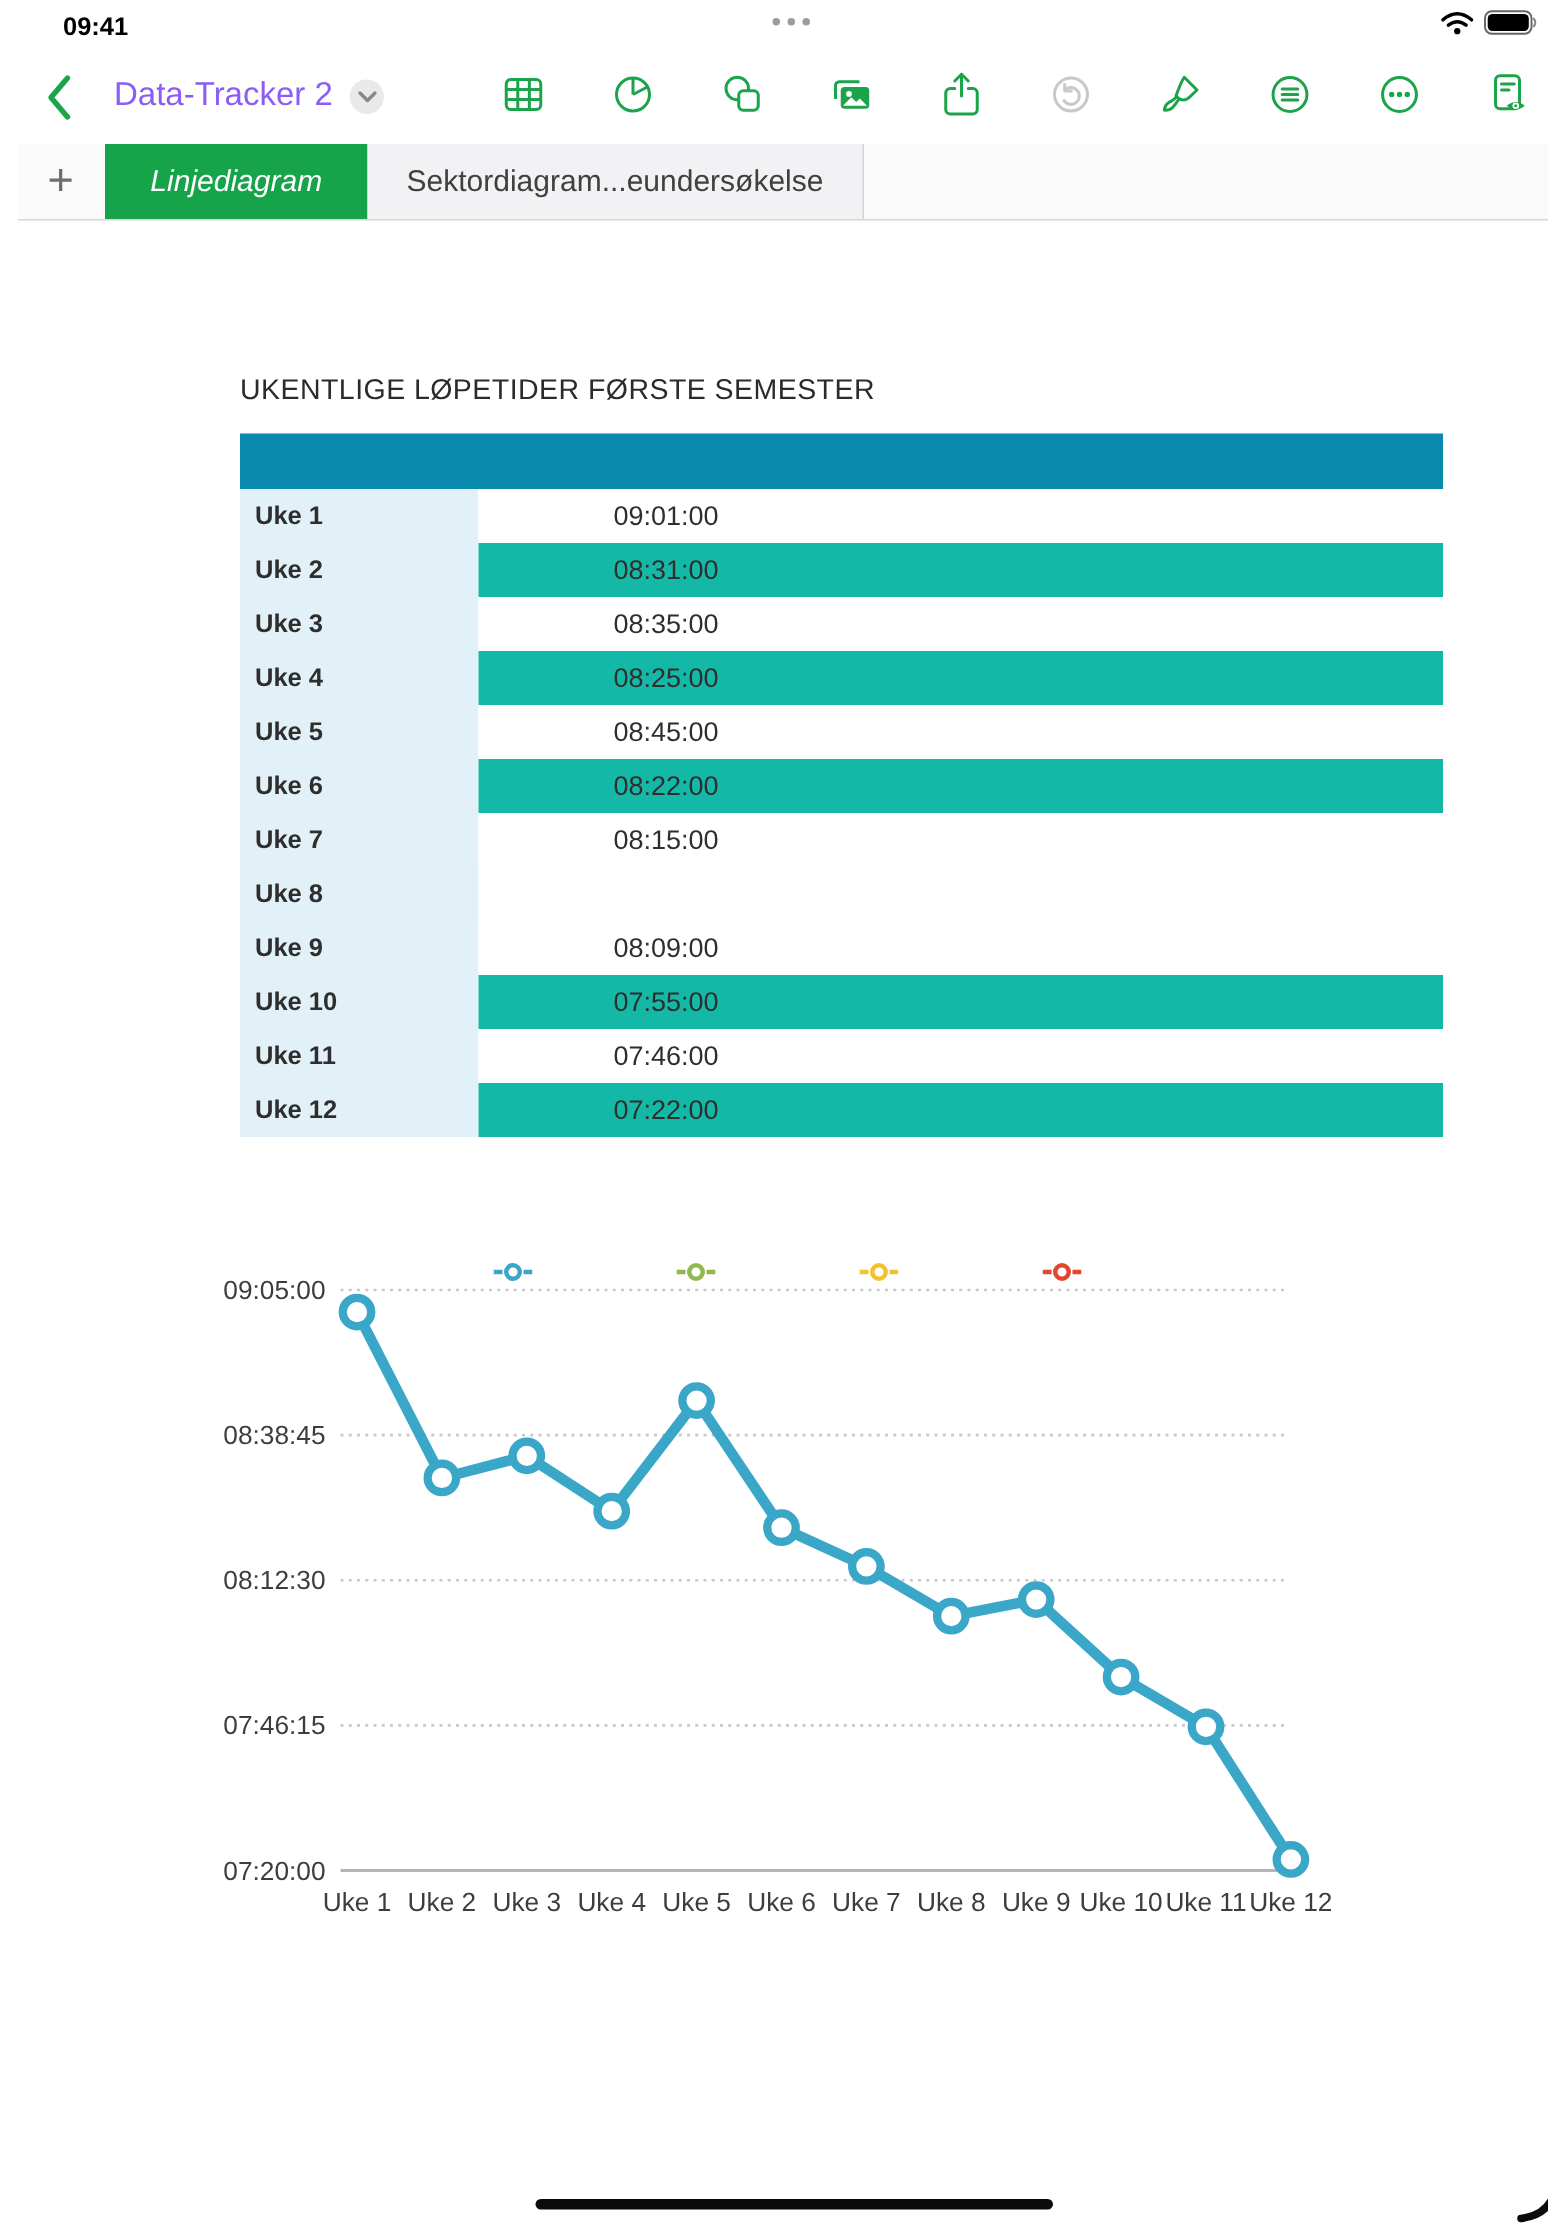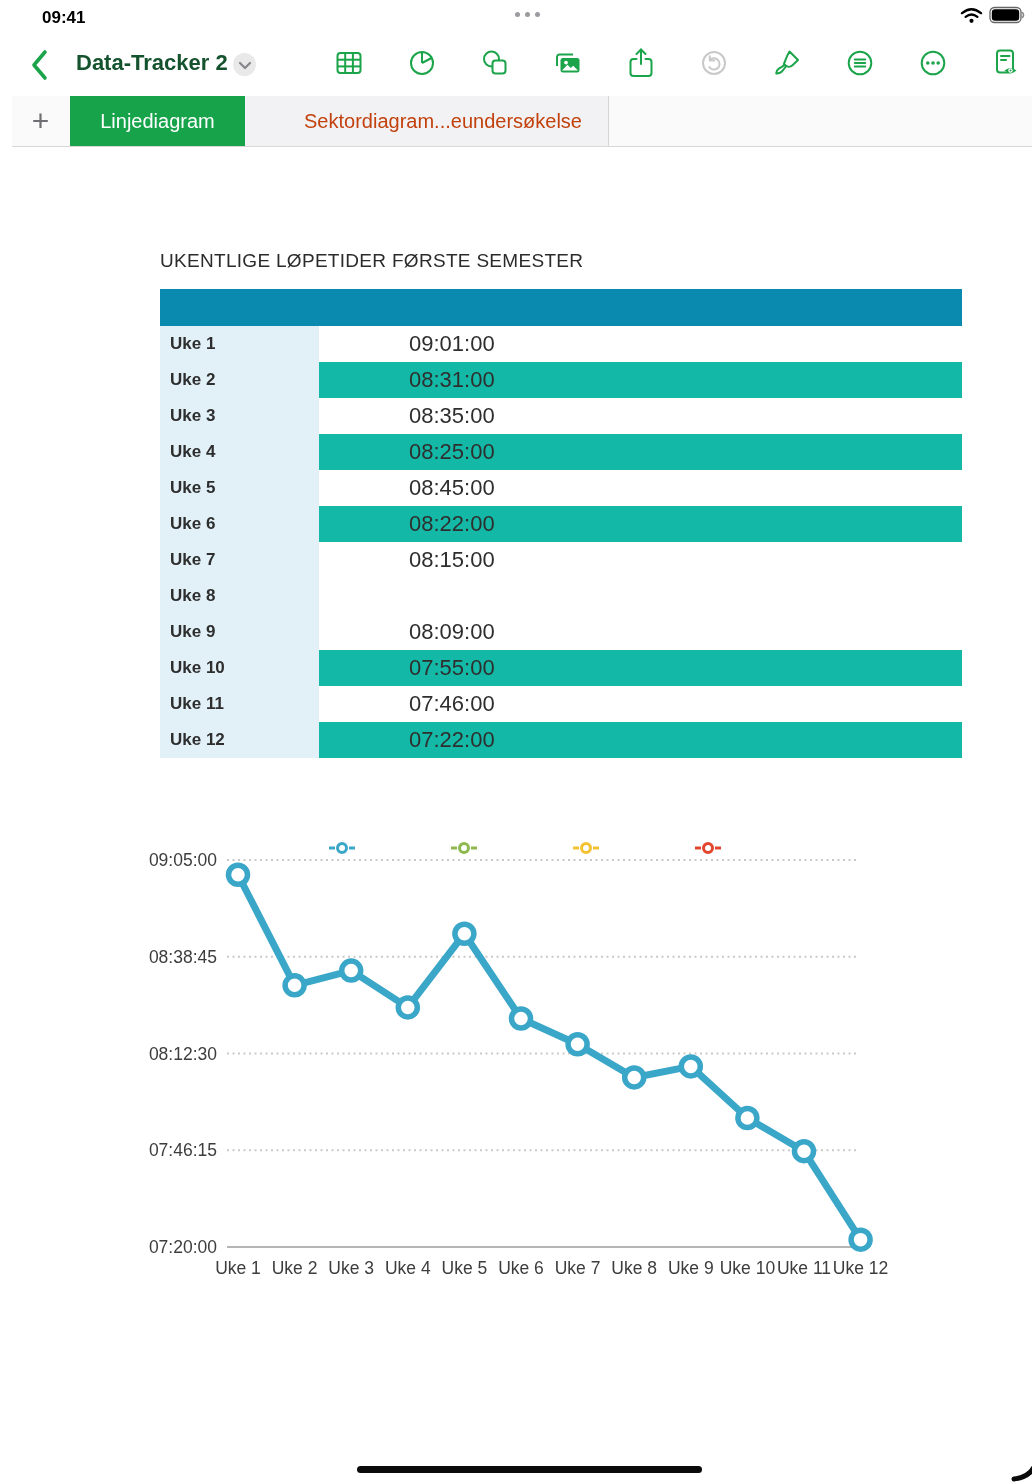--- a/index.html
+++ b/index.html
@@ -8,49 +8,49 @@
 
   
   .status-time{position:absolute;left:30px;top:8px;font-size:17px;font-weight:700;color:#000;}
   .sys-dots{position:absolute;left:503px;top:12px;display:flex;gap:5px;}
   .sys-dots i{width:5px;height:5px;border-radius:50%;background:#9b9ba0;display:block;}
   .status-right{position:absolute;right:18px;top:6px;display:flex;align-items:center;gap:6px;}
 
   
   .toolbar{position:absolute;left:0;top:34px;width:1032px;height:62px;background:#fff;}
   .back-btn{position:absolute;left:16px;top:14px;width:24px;height:34px;cursor:pointer;}
-  .doc-title{position:absolute;left:64px;top:16px;font-size:22px;font-weight:700;color:#14532d;}
+  .doc-title{position:absolute;left:64px;top:16px;font-size:22px;font-weight:400;color:#8b5cf6;}
   .title-chevron{position:absolute;left:221px;top:19px;width:23px;height:23px;border-radius:50%;
                  background:#e9e9ea;display:flex;align-items:center;justify-content:center;}
   .tool-icons{position:absolute;left:322px;top:13px;display:flex;gap:43px;align-items:center;}
   .tool-icons .tbtn{width:30px;height:36px;display:flex;align-items:center;justify-content:center;}
 
   
   .tabstrip{position:absolute;left:0;top:96px;width:1032px;height:50px;background:#fafafa;
             border-bottom:1px solid #d8d8d8;}
   .tab-add{position:absolute;left:0;top:0;width:57px;height:50px;display:flex;align-items:center;
            justify-content:center;font-size:30px;font-weight:300;color:#6e6e73;}
   .tab-active{position:absolute;left:58px;top:0;width:175px;height:50px;background:#16a34a;color:#fff;
-              display:flex;align-items:center;justify-content:center;font-size:20px;}
+              display:flex;align-items:center;justify-content:center;font-size:20px;font-style:italic;}
   .tab-inactive{position:absolute;left:233px;top:0;width:330px;height:50px;background:#f2f2f4;
-                color:#c2410c;display:flex;align-items:center;justify-content:center;font-size:20px;
-                border-right:1px solid #d4d4d6;padding-left:33px;}
+                color:#404040;display:flex;align-items:center;justify-content:center;font-size:20px;
+                border-right:1px solid #d4d4d6;}
 
   
   .sheet-title{position:absolute;left:148px;top:250px;width:802px;text-align:left;
                font-size:19px;letter-spacing:.3px;color:#2b2b2b;}
 
   
   .ntable{position:absolute;left:148px;top:289px;width:802px;}
   .t-header{height:37px;background:#0a8aae;}
   .t-row{display:flex;height:36px;}
   .t-label{width:159px;background:#e2f1f8;display:flex;align-items:center;padding-left:10px;
            box-sizing:border-box;font-size:17px;font-weight:700;color:#2e2e2e;}
   .t-value{flex:1;display:flex;align-items:center;padding-left:90px;box-sizing:border-box;
-           font-size:22px;color:#2e2e2e;background:#fff;}
+           font-size:18px;color:#2e2e2e;background:#fff;}
   .t-row.alt .t-value{background:#14b8a6;}
 
   
   .legend{position:absolute;left:317px;top:840px;display:flex;gap:96px;}
   .legend svg{display:block;}
   #chart-wrap{position:absolute;left:120px;top:832px;width:770px;height:460px;}
   #chart-svg text{font-family:"Liberation Sans","DejaVu Sans",sans-serif;fill:#3d3d3d;}
 
   
   .home-indicator{position:absolute;left:345px;top:1466px;width:345px;height:7px;border-radius:4px;background:#0b0b0b;}

